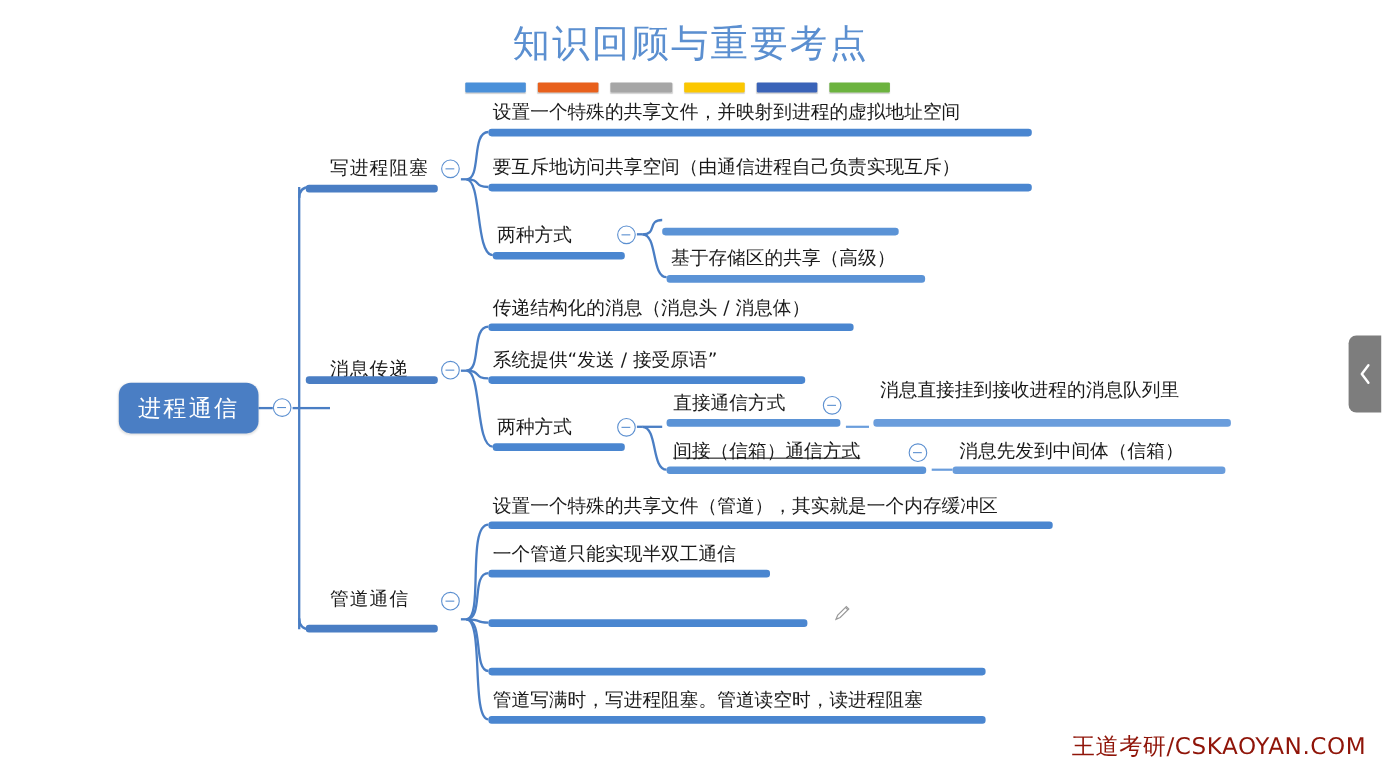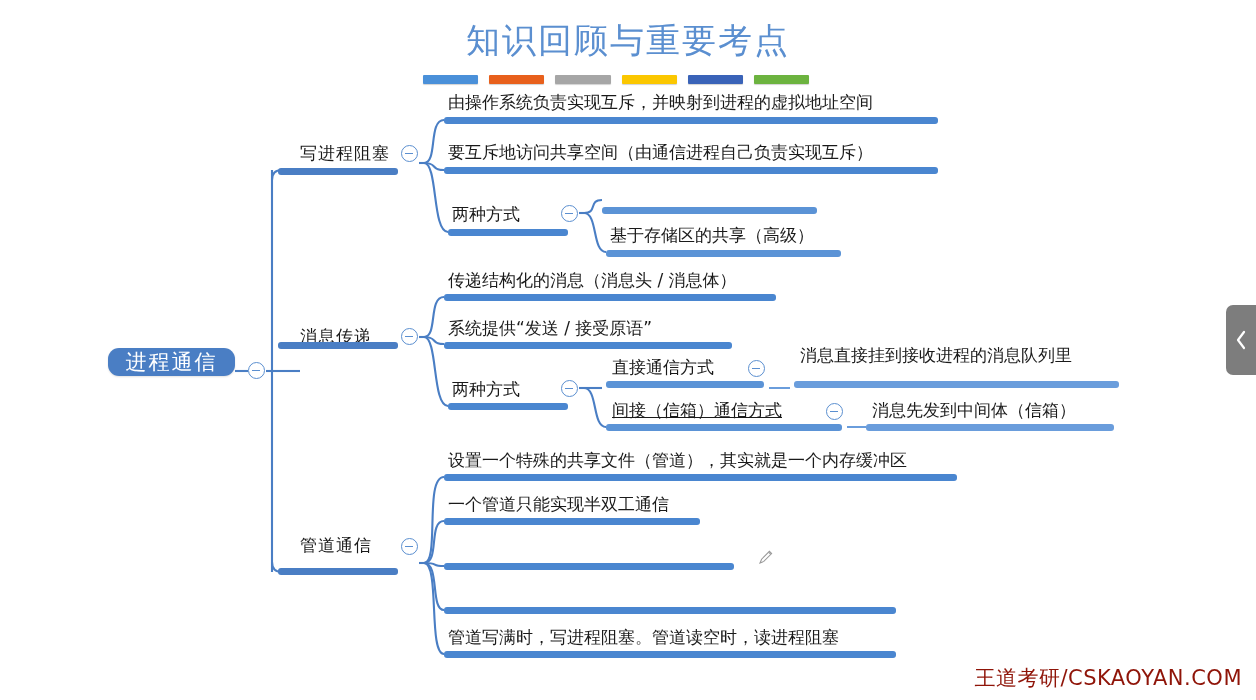--- a/index.html
+++ b/index.html
@@ -60,21 +60,21 @@
     height: 700px;
     pointer-events: none;
   }
 
   
   #root-node {
     position: absolute;
     left: 108px;
     top: 348px;
     width: 127px;
-    height: 28px;
+    height: 46px;
     background: #4a7ec4;
     border-radius: 11px;
     color: #ffffff;
     font-size: 21px;
     letter-spacing: 2px;
     display: flex;
     align-items: center;
     justify-content: center;
     box-shadow: 0 1px 2px rgba(0,0,0,0.12);
   }
@@ -239,21 +239,21 @@
 
   <div id="root-node" style="background: rgb(74, 126, 196);">
     <span>进程通信</span>
   </div>
   <div class="toggle" style="left:248px; top:362px;"></div>
 
   <div class="node branch" style="left:300px; top:143px;">写进程阻塞</div>
   <div class="ubar lvl1" style="left:278px; top:168px; width:120px;"></div>
   <div class="toggle" style="left:401px; top:145px;"></div>
 
-  <div class="node leaf" style="left:448px; top:92px;">由操作系统负责实现互斥，并映射到进程的虚拟地址空间</div>
+  <div class="node leaf" style="left:448px; top:92px;">设置一个特殊的共享文件，并映射到进程的虚拟地址空间</div>
   <div class="ubar lvl2" style="left:444px; top:117px; width:494px;"></div>
 
   <div class="node leaf" style="left:448px; top:142px;">要互斥地访问共享空间（由通信进程自己负责实现互斥）</div>
   <div class="ubar lvl2" style="left:444px; top:167px; width:494px;"></div>
 
   <div class="node leaf" style="left:452px; top:204px;">两种方式</div>
   <div class="ubar lvl2" style="left:448px; top:229px; width:120px;"></div>
   <div class="toggle" style="left:561px; top:205px;"></div>
 
   <div class="ubar lvl3" style="left:602px; top:207px; width:215px;"></div>

